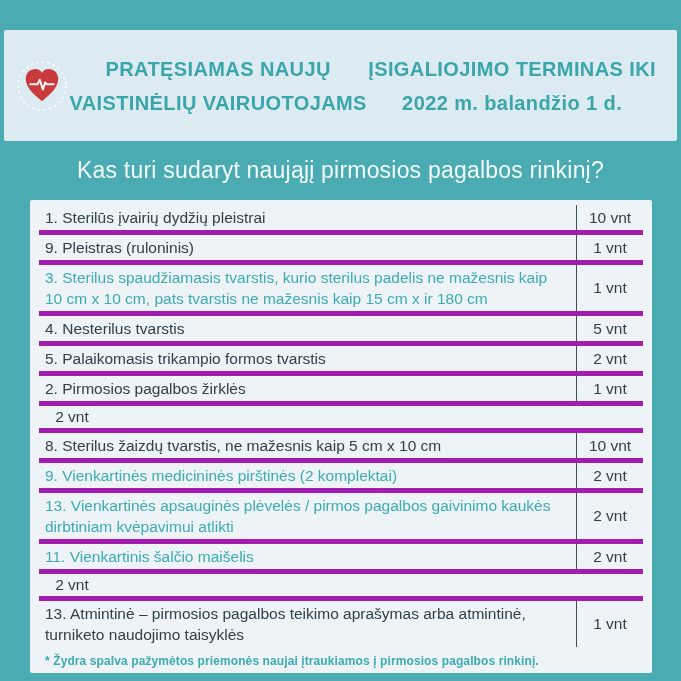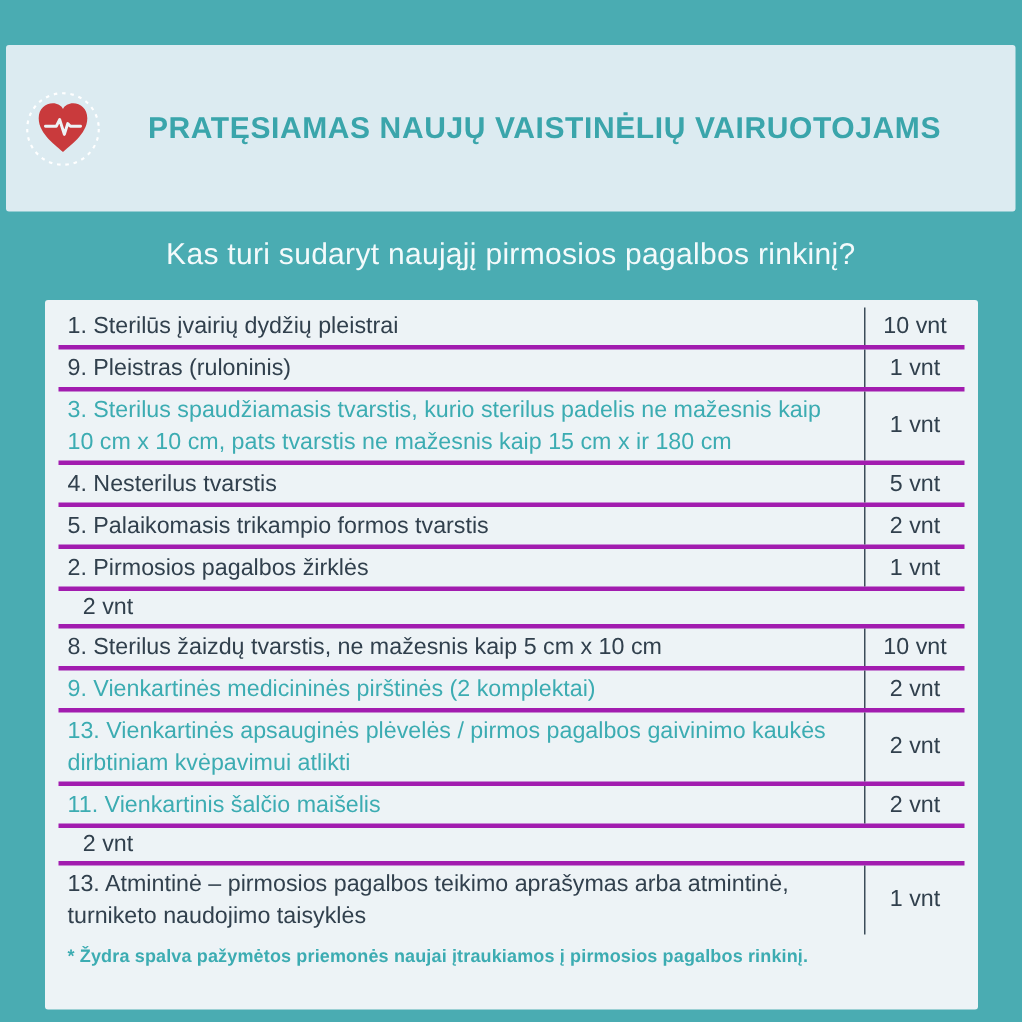--- a/index.html
+++ b/index.html
@@ -51,42 +51,42 @@
   .question-banner {
     position: absolute;
     left: 0;
     top: 141px;
     width: 100%;
     height: 59px;
     display: flex;
     align-items: center;
     justify-content: center;
     color: #f3fafb;
-    font-size: 20px;
+    font-size: 23px;
     letter-spacing: 0.2px;
   }
   
   .panel {
     position: absolute;
     left: 30px;
     top: 200px;
     width: 622px;
     height: 473px;
     background: #edf3f6;
     border-radius: 2px;
     box-sizing: border-box;
     padding: 5px 9px 0 9px;
   }
   .rows {
     width: 100%;
   }
   .row {
     display: flex;
     align-items: stretch;
-    border-bottom: 3px solid #a21caf;
+    border-bottom: 5px solid #a21caf;
   }
   .row:last-child {
     border-bottom: none;
   }
   .item-text {
     flex: 1;
     padding: 2px 8px 2px 6px;
     border-right: 1px solid #3c4c59;
     color: #31404d;
     font-size: 15.5px;
@@ -125,20 +125,21 @@
   <div class="header-band">
     <span class="heart-badge">
       <svg viewBox="0 0 60 60" width="54" height="54" aria-hidden="true">
         <circle cx="30" cy="30" r="26.5" fill="none" stroke="#ffffff" stroke-width="1.6" stroke-dasharray="2.6 3.6"></circle>
         <path d="M30 47 C26 43 12 34 12 22 C12 15 17 11 22.5 11 C25.8 11 28.8 12.7 30 15.2 C31.2 12.7 34.2 11 37.5 11 C43 11 48 15 48 22 C48 34 34 43 30 47 Z" fill="#c93a3c"></path>
         <polyline points="17,28 25,28 27.5,23 31,34 33.5,26 35.5,28 43,28" fill="none" stroke="#edf3f6" stroke-width="2.2" stroke-linejoin="round" stroke-linecap="round"></polyline>
       </svg>
     </span>
     <div class="title-wrap">
       <div>PRATĘSIAMAS NAUJŲ VAISTINĖLIŲ VAIRUOTOJAMS</div>
+      <div>ĮSIGALIOJIMO TERMINAS IKI 2022 m. balandžio 1 d.</div>
     </div>
   </div>
 
   <div class="question-banner">
     <span>Kas turi sudaryt naująjį pirmosios pagalbos rinkinį?</span>
   </div>
 
   <div class="panel">
     <div class="rows">
   <div class="row">

